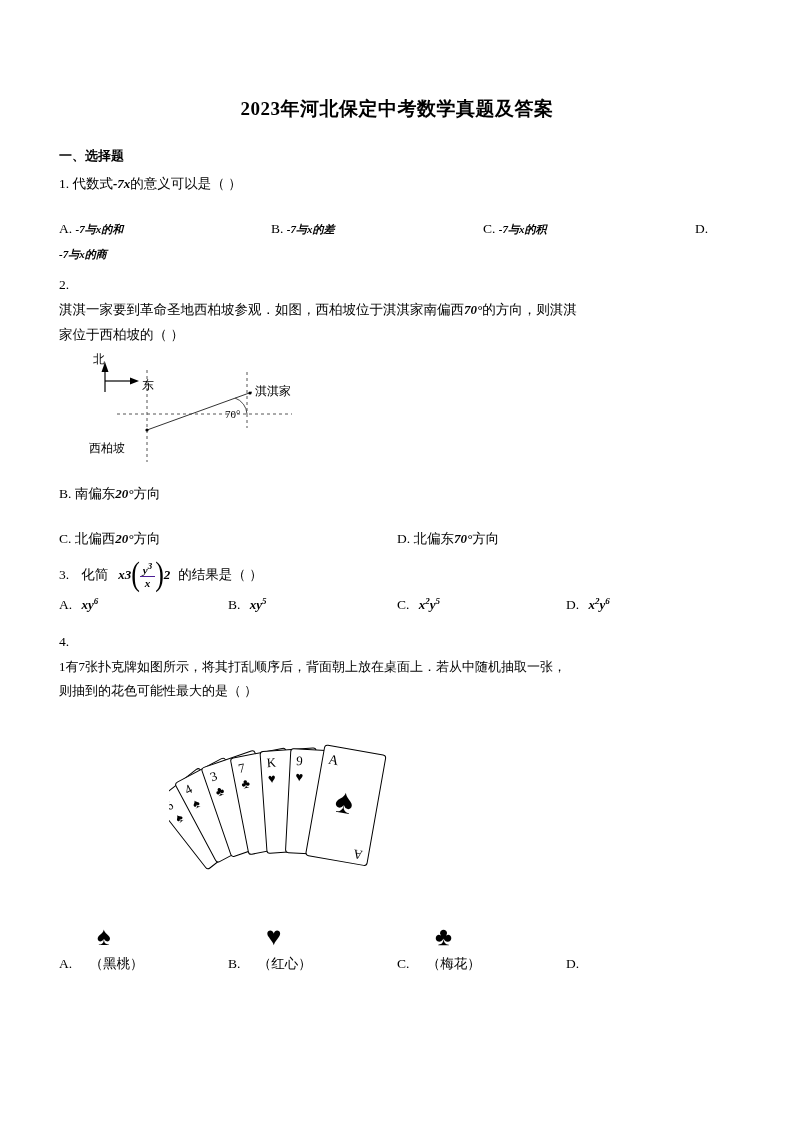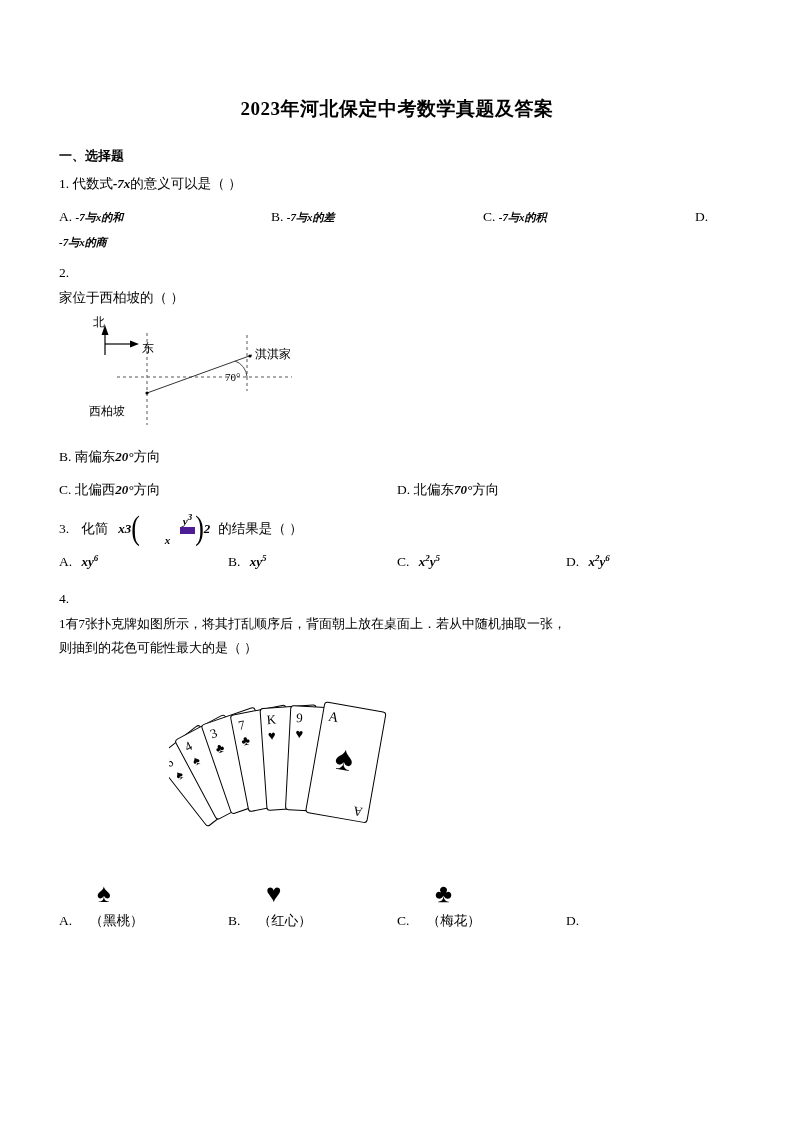--- a/index.html
+++ b/index.html
@@ -58,21 +58,21 @@
     font-weight: bold;
     font-size: 11px;
   }
   sup {
     font-size: 9px;
     vertical-align: super;
   }
   .opts-row {
     display: flex;
     width: 100%;
-    margin-top: 8px;
+    margin-top: 20px;
   }
   .opt {
     flex: 1 1 0;
     white-space: nowrap;
   }
   .opt-wide {
     flex: 1 1 50%;
   }
   
   .compass-wrap {
@@ -85,23 +85,22 @@
     display: inline-block;
     vertical-align: middle;
     text-align: center;
     font-style: italic;
     font-weight: bold;
     font-size: 11px;
     line-height: 1.1;
   }
   .frac .num {
     display: block;
-    border-bottom: 7px solid #4c1d95;
+    border-bottom: 1px solid #4c1d95;
     padding: 0 3px;
-    margin-left: 40px;
   }
   .frac .den {
     display: block;
     padding: 0 3px;
   }
   .paren-big {
     display: inline-block;
     font-size: 26px;
     font-weight: normal;
     vertical-align: middle;
@@ -173,20 +172,23 @@
           <span>D.</span>
         </div>
       </div>
       <div>
         <span class="math-sm">-7与x的商</span>
       </div>
     </div>
 
     <div class="q" style="margin-top:6px;">
       <div>2.</div>
+      <div>
+        <span>淇淇一家要到革命圣地西柏坡参观．如图，西柏坡位于淇淇家南偏西</span><span class="math">70°</span><span>的方向，则淇淇</span>
+      </div>
       <div>家位于西柏坡的（     ）</div>
 
       <div class="compass-wrap">
         <svg width="320" height="120" viewBox="0 0 320 120">
 
           <line x1="60" y1="18" x2="60" y2="110" stroke="#555" stroke-width="1" stroke-dasharray="3,3"></line>
 
           <line x1="30" y1="62" x2="205" y2="62" stroke="#555" stroke-width="1" stroke-dasharray="3,3"></line>
 
           <line x1="18" y1="40" x2="18" y2="18" stroke="#000" stroke-width="1.2"></line>

